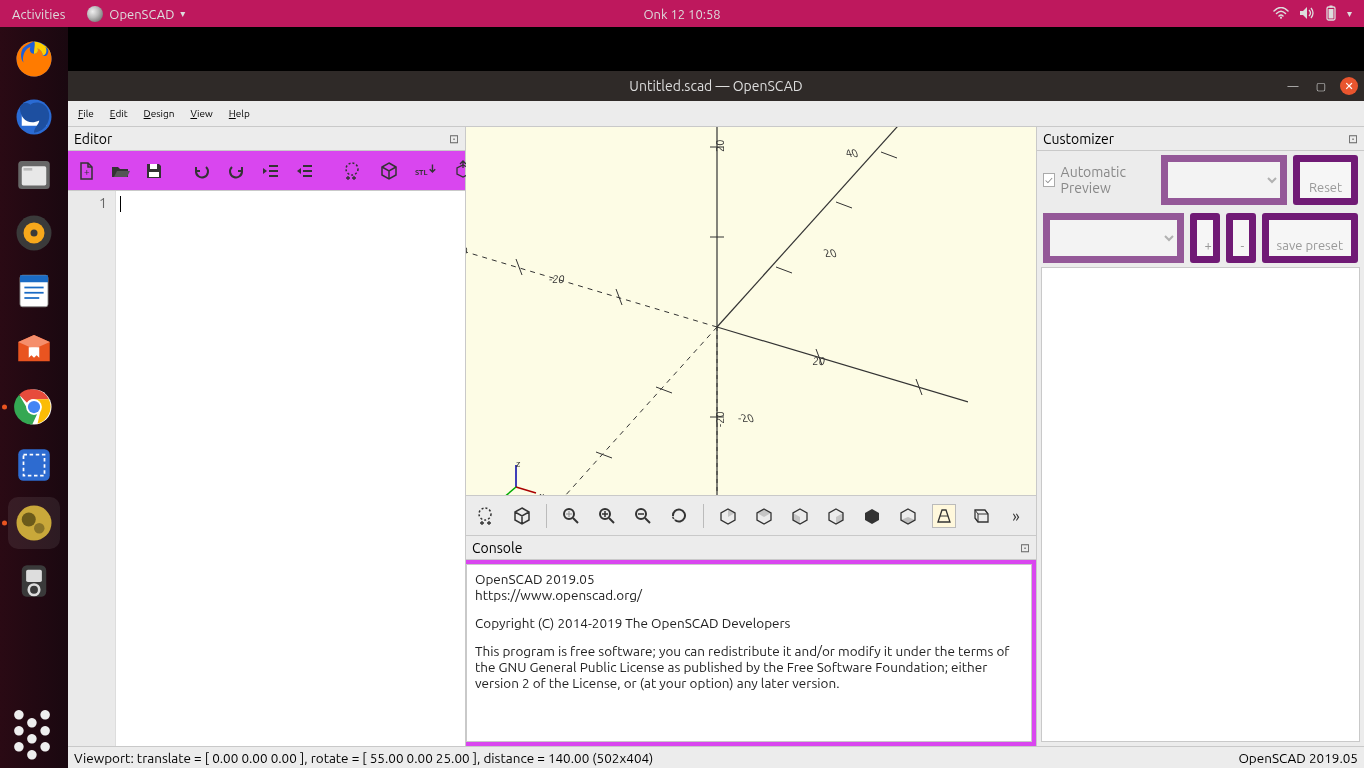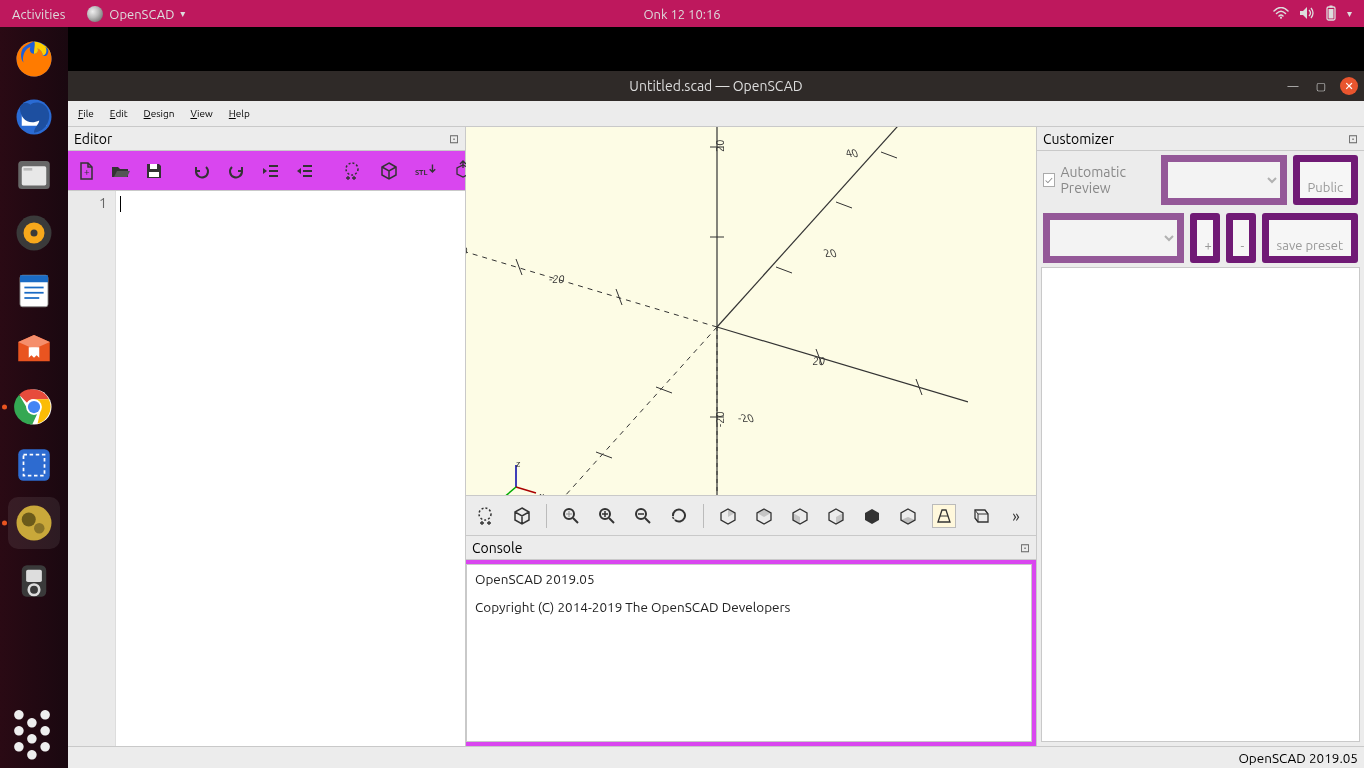--- a/index.html
+++ b/index.html
@@ -78,21 +78,21 @@
 </head>
 <body>
 
 <div class="topbar">
   <span>Activities</span>
   <span class="app-indicator">
     <span class="icon"></span>
     <span>OpenSCAD</span>
     <span class="arrow-down">▾</span>
   </span>
-  <span class="center">Onk 12  10:16</span>
+  <span class="center">Onk 12  10:58</span>
   <span class="right">
     <span>
       <svg width="16" height="12" viewBox="0 0 16 12">
           <path d="M8 11 L8 11 M1 4 Q8 -3 15 4 M3.5 6.5 Q8 2 12.5 6.5 M6 9 Q8 7 10 9" fill="none" stroke="#ddd" stroke-width="1.5" stroke-linecap="round"></path>
           <circle cx="8" cy="10.5" r="1" fill="#ddd"></circle>
         </svg>
     </span>
     <span>
       <svg width="16" height="14" viewBox="0 0 16 14">
           <path d="M1 5 L4 5 L8 1 L8 13 L4 9 L1 9 Z" fill="#ddd"></path>
@@ -445,48 +445,51 @@
         <span class="tb-ic more">»</span>
       </div>
 
       <div class="console-panel">
         <div class="panel-title">
           <span>Console</span>
           <span class="pop">⊡</span>
         </div>
         <div class="console">
           <div>OpenSCAD 2019.05</div>
+          <div>https://www.openscad.org/</div>
           <div style="height:12px"></div>
           <div>Copyright (C) 2014-2019 The OpenSCAD Developers</div>
           <div style="height:12px"></div>
+          <div>This program is free software; you can redistribute it and/or modify it under the terms of the GNU General Public License as published by the Free Software Foundation; either version 2 of the License, or (at your option) any later version.</div>
         </div>
       </div>
     </div>
 
     <div class="customizer">
       <div class="panel-title">
         <span>Customizer</span>
         <span class="pop">⊡</span>
       </div>
       <div class="cust-row">
         <span class="chk">✓</span>
         <span>Automatic Preview</span>
         <select disabled="">
           <option>Show Details</option>
         </select>
-        <button class="btn reset" disabled="">Public</button>
+        <button class="btn reset" disabled="">Reset</button>
       </div>
       <div class="cust-row">
         <select class="preset-sel" disabled=""><option></option></select>
         <button class="btn" style="width:30px" disabled="">+</button>
         <button class="btn" style="width:30px" disabled="">-</button>
         <button class="btn" disabled="">save preset</button>
       </div>
       <div class="cust-body"></div>
     </div>
 
   </div>
 
   <div class="status">
+    <span>Viewport: translate = [ 0.00 0.00 0.00 ], rotate = [ 55.00 0.00 25.00 ], distance = 140.00 (502x404)</span>
     <span class="right">OpenSCAD 2019.05</span>
   </div>
 
 </div>
 
 </body></html>

